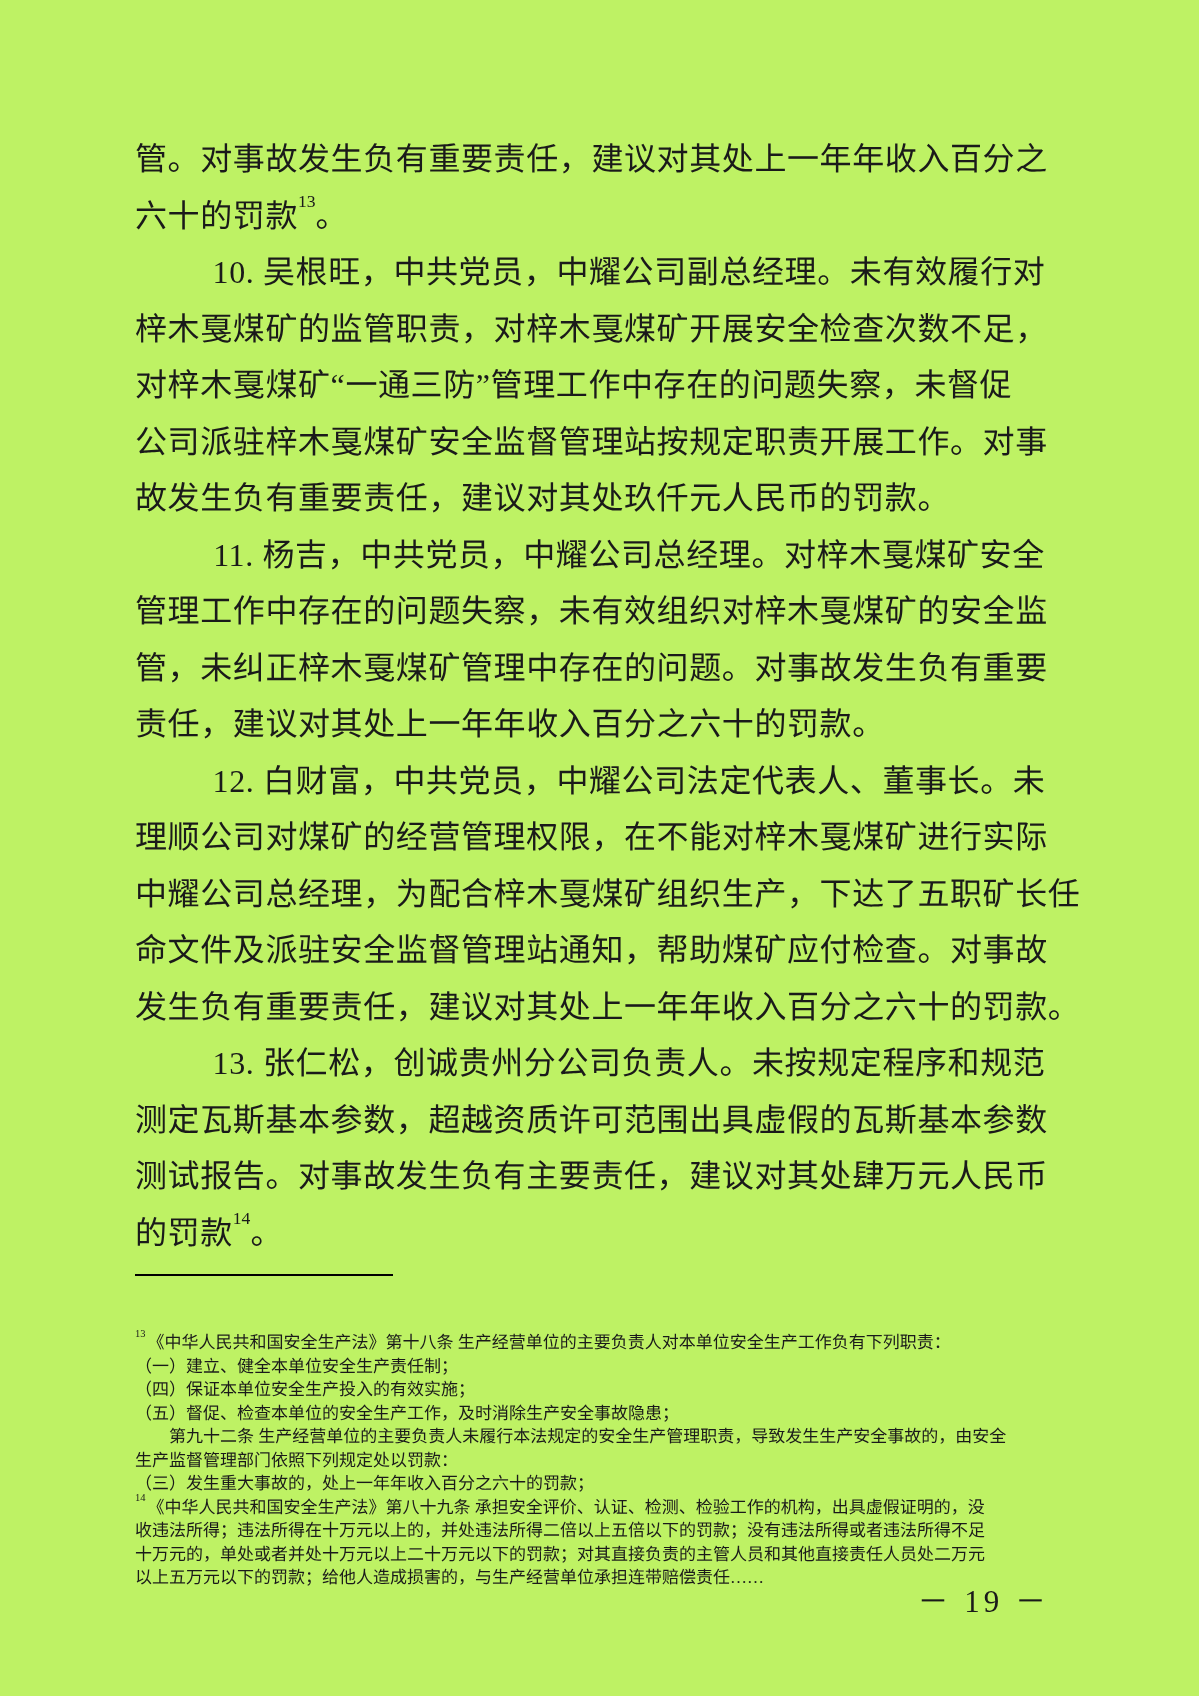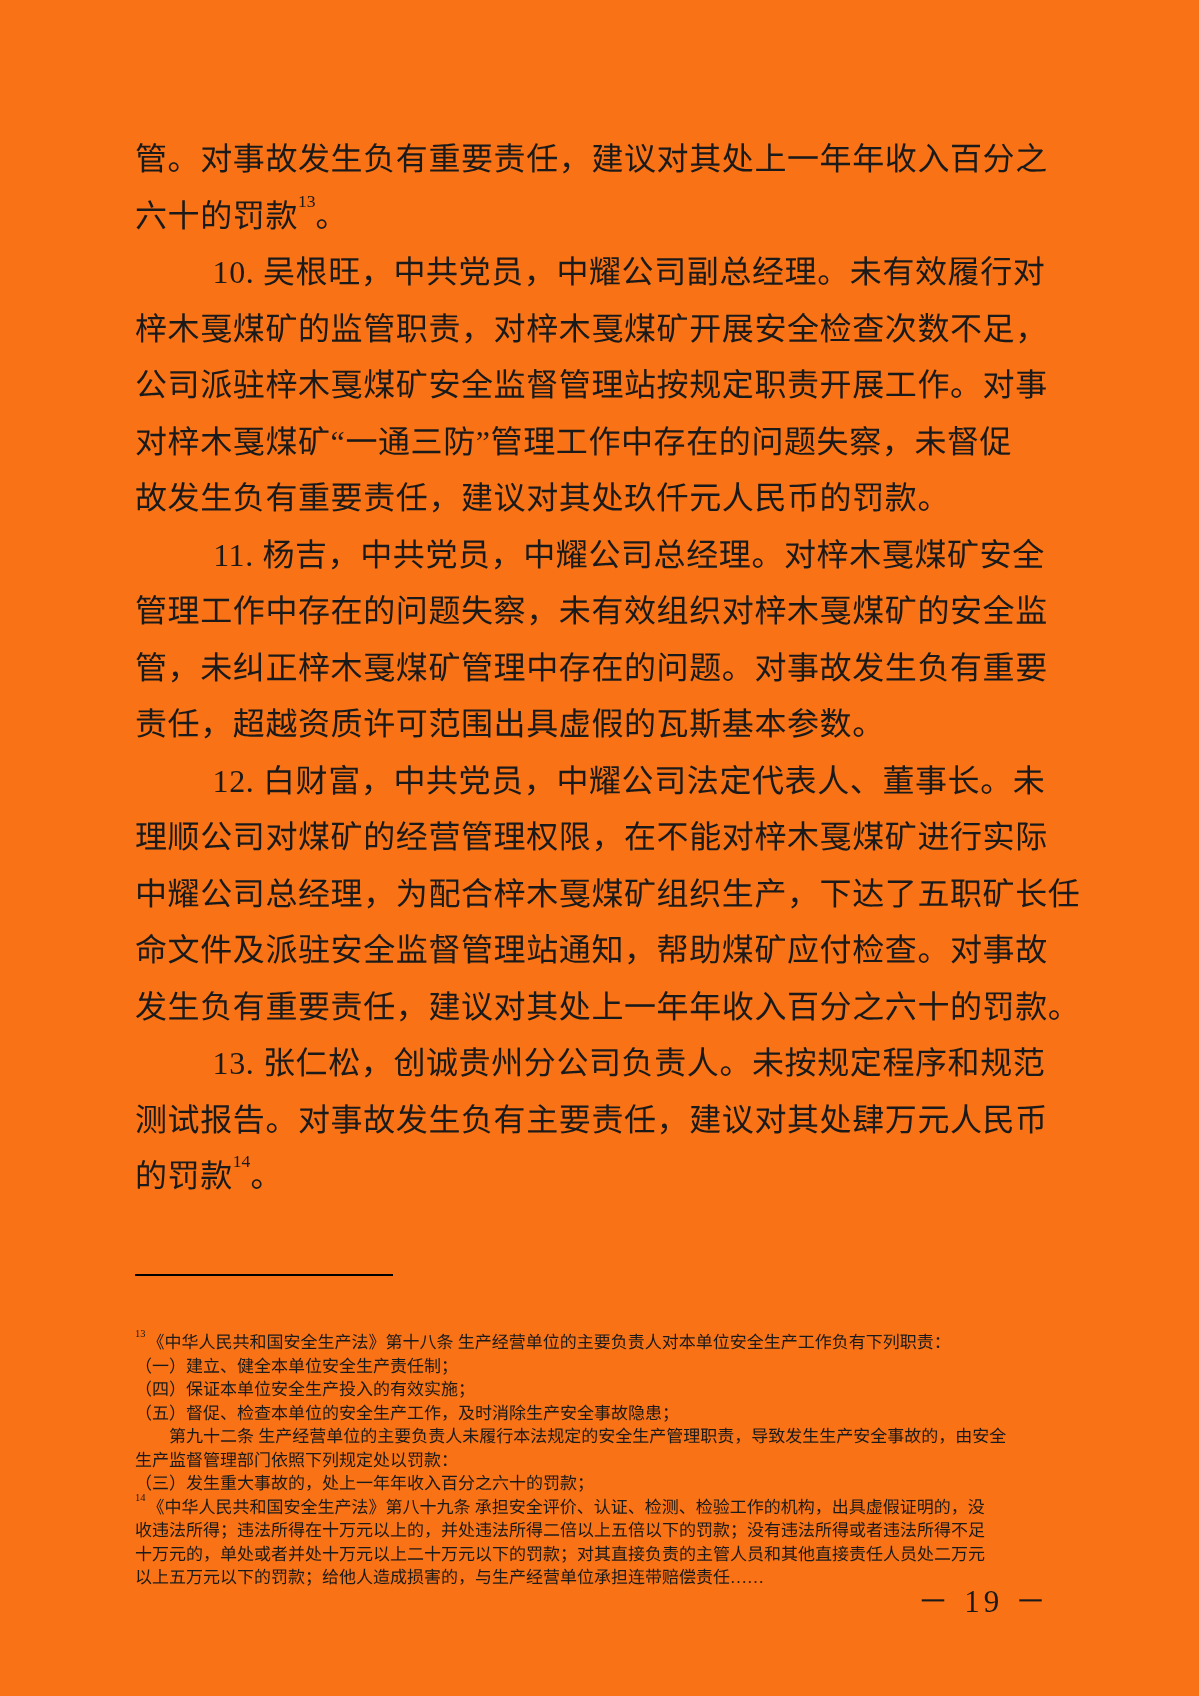--- a/index.html
+++ b/index.html
@@ -1,20 +1,20 @@
 <!DOCTYPE html>
 <html lang="zh-CN"><head>
 <meta charset="utf-8">
 <style>
   html,body { margin:0; padding:0; background:#e8e8e8; }
   .page {
     position:relative;
     width:1199px; height:1696px;
     margin:0 auto;
-    background:#f97316;
+    background:#bef264;
     color:#1a1a1a;
     font-family:"Liberation Serif","DejaVu Serif",serif;
     overflow:hidden;
   }
   
   .body-text {
     position:absolute;
     left:135px; top:131px;
     width:916px;
   }
@@ -72,33 +72,34 @@
 </head>
 <body>
 
 <div class="page">
 
   <div class="body-text">
     <div class="line">管。对事故发生负有重要责任，建议对其处上一年年收入百分之</div>
     <div class="line end"><span>六十的罚款</span><sup>13</sup><span>。</span></div>
     <div class="line indent">10. 吴根旺，中共党员，中耀公司副总经理。未有效履行对</div>
     <div class="line">梓木戛煤矿的监管职责，对梓木戛煤矿开展安全检查次数不足，</div>
+    <div class="line">对梓木戛煤矿“一通三防”管理工作中存在的问题失察，未督促</div>
     <div class="line">公司派驻梓木戛煤矿安全监督管理站按规定职责开展工作。对事</div>
-    <div class="line">对梓木戛煤矿“一通三防”管理工作中存在的问题失察，未督促</div>
     <div class="line end">故发生负有重要责任，建议对其处玖仟元人民币的罚款。</div>
     <div class="line indent">11. 杨吉，中共党员，中耀公司总经理。对梓木戛煤矿安全</div>
     <div class="line">管理工作中存在的问题失察，未有效组织对梓木戛煤矿的安全监</div>
     <div class="line">管，未纠正梓木戛煤矿管理中存在的问题。对事故发生负有重要</div>
-    <div class="line end">责任，超越资质许可范围出具虚假的瓦斯基本参数。</div>
+    <div class="line end">责任，建议对其处上一年年收入百分之六十的罚款。</div>
     <div class="line indent">12. 白财富，中共党员，中耀公司法定代表人、董事长。未</div>
     <div class="line">理顺公司对煤矿的经营管理权限，在不能对梓木戛煤矿进行实际</div>
     <div class="line">中耀公司总经理，为配合梓木戛煤矿组织生产，下达了五职矿长任</div>
     <div class="line">命文件及派驻安全监督管理站通知，帮助煤矿应付检查。对事故</div>
     <div class="line end">发生负有重要责任，建议对其处上一年年收入百分之六十的罚款。</div>
     <div class="line indent">13. 张仁松，创诚贵州分公司负责人。未按规定程序和规范</div>
+    <div class="line">测定瓦斯基本参数，超越资质许可范围出具虚假的瓦斯基本参数</div>
     <div class="line">测试报告。对事故发生负有主要责任，建议对其处肆万元人民币</div>
     <div class="line end"><span>的罚款</span><sup>14</sup><span>。</span></div>
   </div>
 
   <div class="fn-divider"></div>
 
   <div class="footnotes">
     <div class="fn-line"><sup>13</sup><span>《中华人民共和国安全生产法》第十八条 生产经营单位的主要负责人对本单位安全生产工作负有下列职责：</span></div>
     <div class="fn-line">（一）建立、健全本单位安全生产责任制；</div>
     <div class="fn-line">（四）保证本单位安全生产投入的有效实施；</div>

